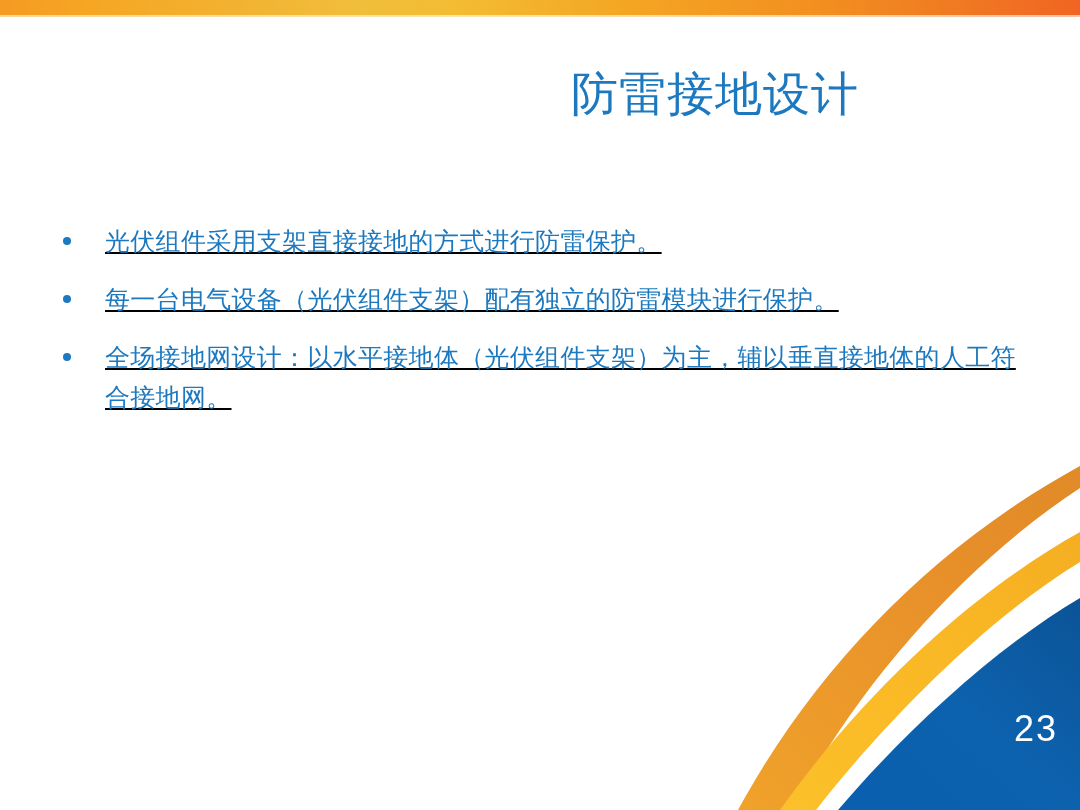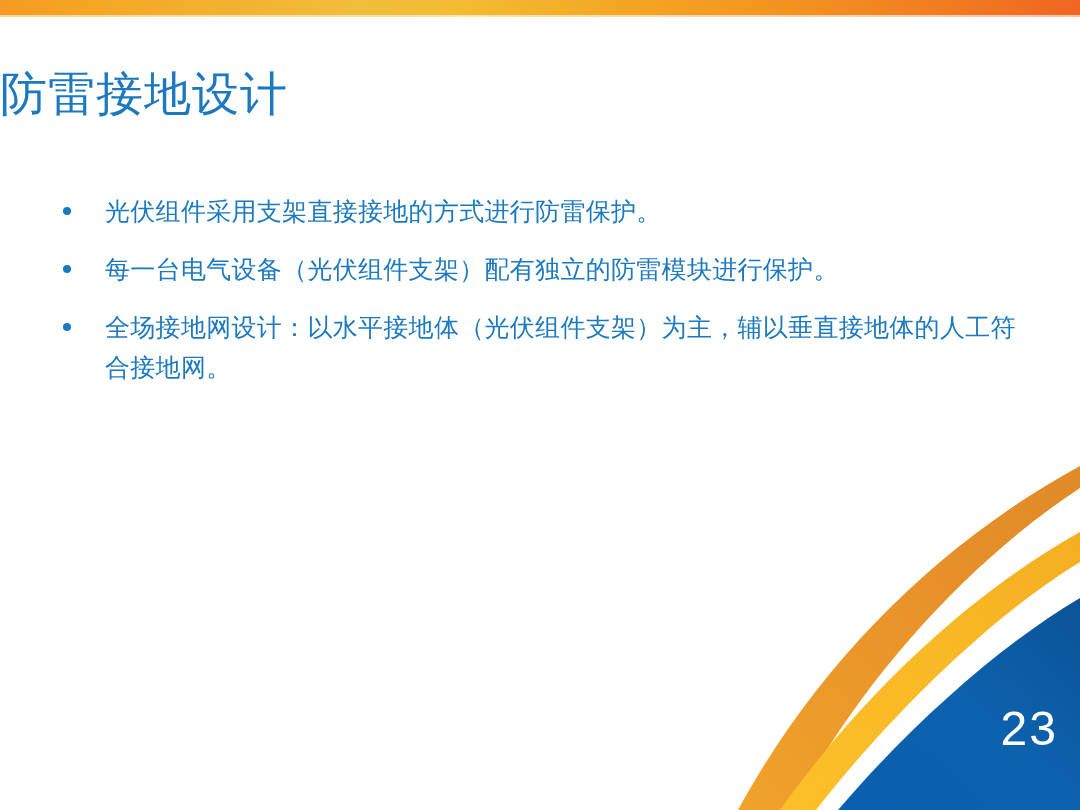--- a/index.html
+++ b/index.html
@@ -49,34 +49,35 @@
         rgba(243,188,51,0.40) 45%,
         rgba(240,101,34,0.40) 100%);
   }
 
   
   .title {
     position: absolute;
     top: 64px;
     left: 0;
     width: 859px;
-    text-align: left;
+    text-align: right;
     font-size: 47px;
     line-height: 60px;
     color: #1C79BF;
     letter-spacing: 1px;
     white-space: nowrap;
   }
 
   
   .body-list {
     position: absolute;
-    top: 191px;
+    top: 221px;
     left: 56px;
     width: 970px;
+    text-decoration: underline;
   }
   .bullet-row {
     position: relative;
     display: block;
     padding-left: 49px;
     margin-bottom: 18px;
     color: #1C79BF;
     font-size: 25px;
     line-height: 40px;
     letter-spacing: 0.3px;
@@ -103,21 +104,21 @@
     pointer-events: none;
   }
   .corner-deco svg { display: block; }
 
   
   .page-number {
     position: absolute;
     right: 22px;
     bottom: 58px;
     color: #ffffff;
-    font-size: 48px;
+    font-size: 36px;
     line-height: 46px;
     letter-spacing: 2px;
   }
 </style>
 </head>
 <body>
 
 <div id="slide">
 
   <div class="top-bar"></div>

